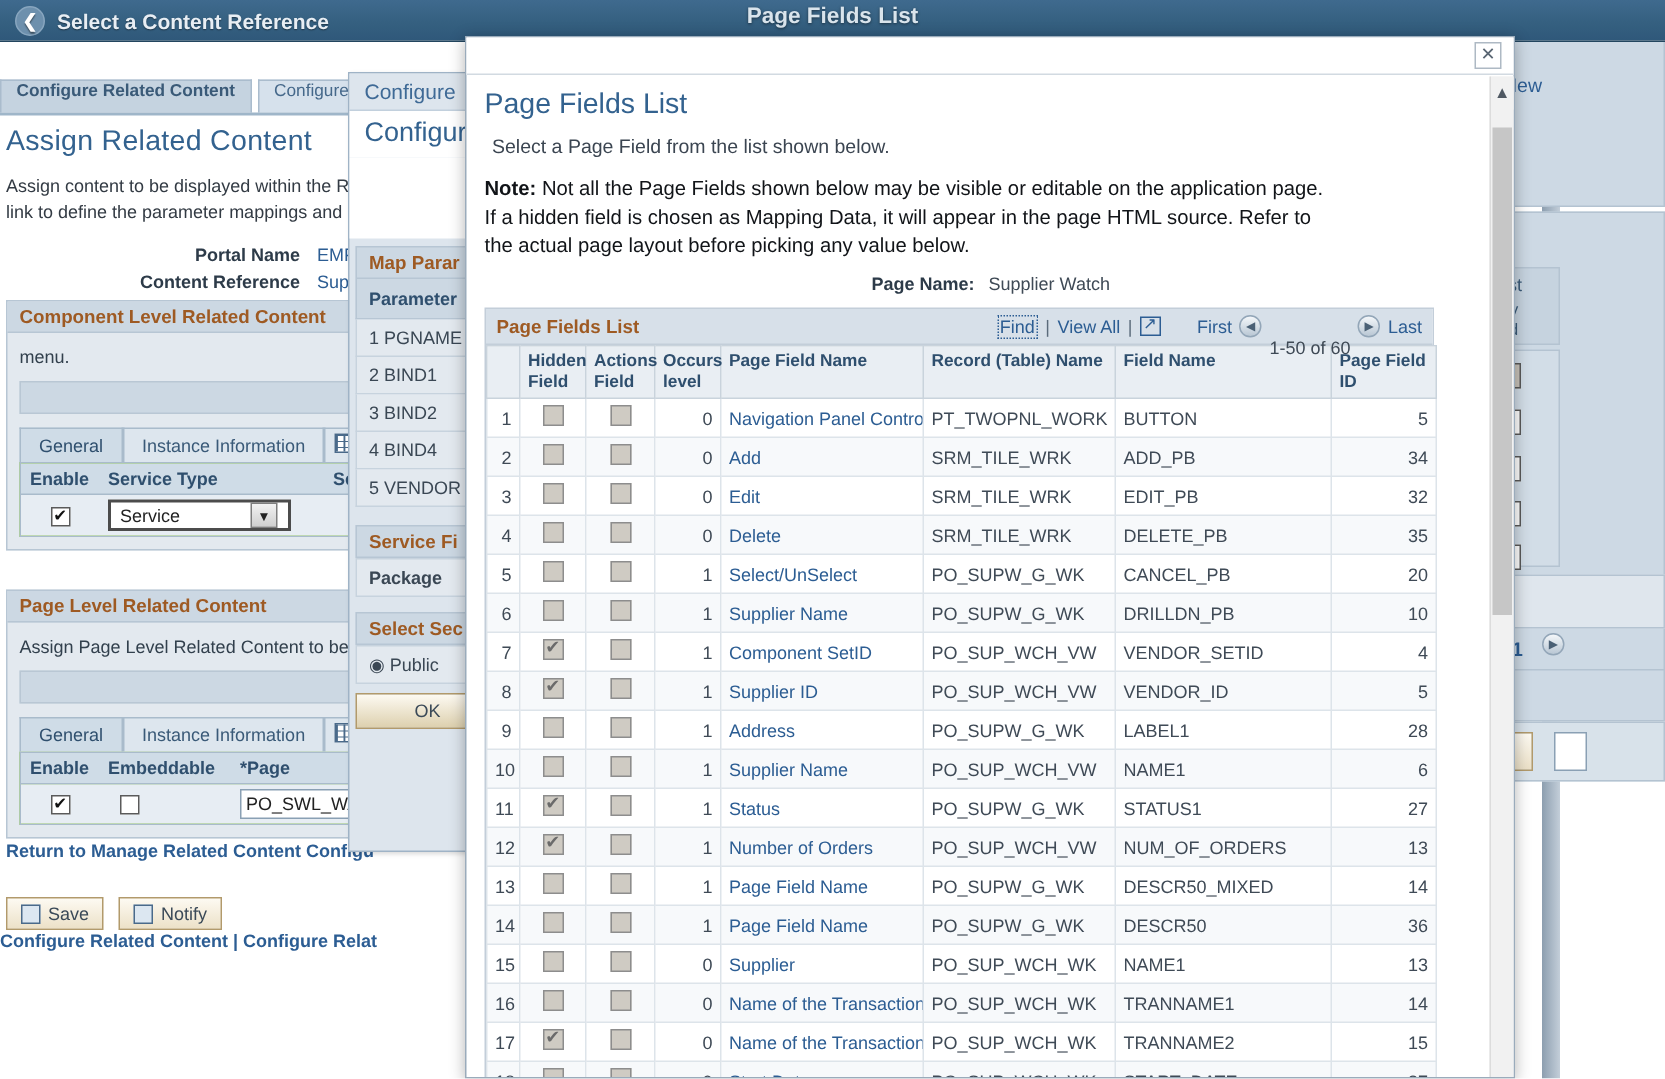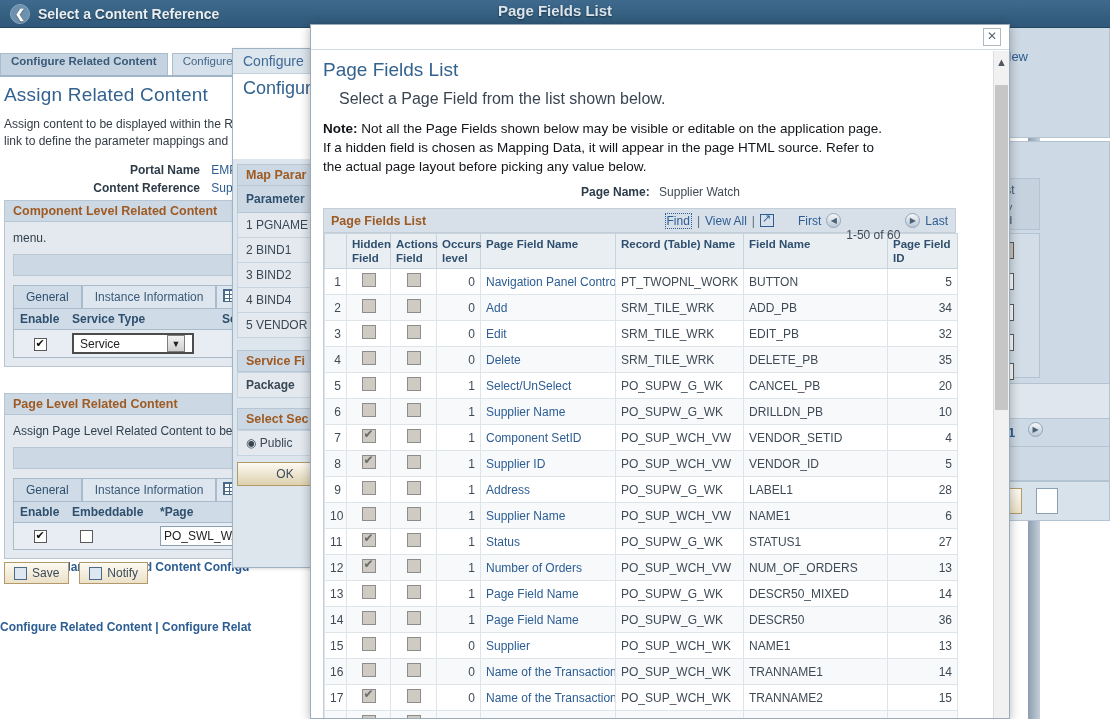--- a/index.html
+++ b/index.html
@@ -148,21 +148,21 @@
   }
   .modal-bar { height: 25px; background: #ffffff; border-bottom: 1px solid #d2dae1; position: relative; }
   .modal-close {
     position: absolute; right: 8px; top: 3px; width: 18px; height: 18px;
     border: 1px solid #aeb9c4; background: #ffffff; color: #5a6673;
     font-size: 12px; line-height: 15px; text-align: center; cursor: pointer;
   }
   .modal-body { position: absolute; left: 0; top: 26px; width: 684px; bottom: 0; padding: 0 12px; overflow: hidden; }
 
   .m-title { color: #33628f; font-size: 19px; margin: 8px 0 0 0; }
-  .m-sub { color: #3b4551; font-size: 16px; margin: 9px 0 0 16px; }
+  .m-sub { color: #3b4551; font-size: 13px; margin: 9px 0 0 5px; }
   .m-note { color: #111418; font-size: 13.5px; line-height: 19px; margin: 11px 0 0 0; width: 560px; }
   .m-note b { font-weight: bold; }
   .m-pn { margin: 9px 0 0 15px; font-size: 12px; text-align: center; }
   .m-pn .k { font-weight: bold; color: #2d3b49; }
   .m-pn .v { color: #3f4a56; margin-left: 6px; }
 
   .grid-wrap { margin-top: 9px; border: 1px solid #c3ced9; width: 633px; }
   .grid-title {
     display: flex; align-items: center; background: #d7e0e9;
     border-bottom: 1px solid #c3ced9; height: 24px; padding: 0 7px;
@@ -297,21 +297,21 @@
               <div style="width:120px;">
                 <input class="txtin" value="PO_SWL_WAT" style="">
               </div>
             </div>
           </div>
         </div>
       </div>
 
       <div style="position:absolute;left:4px;top:532px;" class="lnk b">Return to Manage Related Content Configu</div>
 
-      <div style="position:absolute;left:4px;top:534px;display:flex;gap:10px;">
+      <div style="position:absolute;left:4px;top:570px;display:flex;gap:10px;">
         <div class="btn">
           <span class="gi"></span>
           <span>Save</span>
         </div>
         <div class="btn">
           <span class="gi"></span>
           <span>Notify</span>
         </div>
       </div>
 

